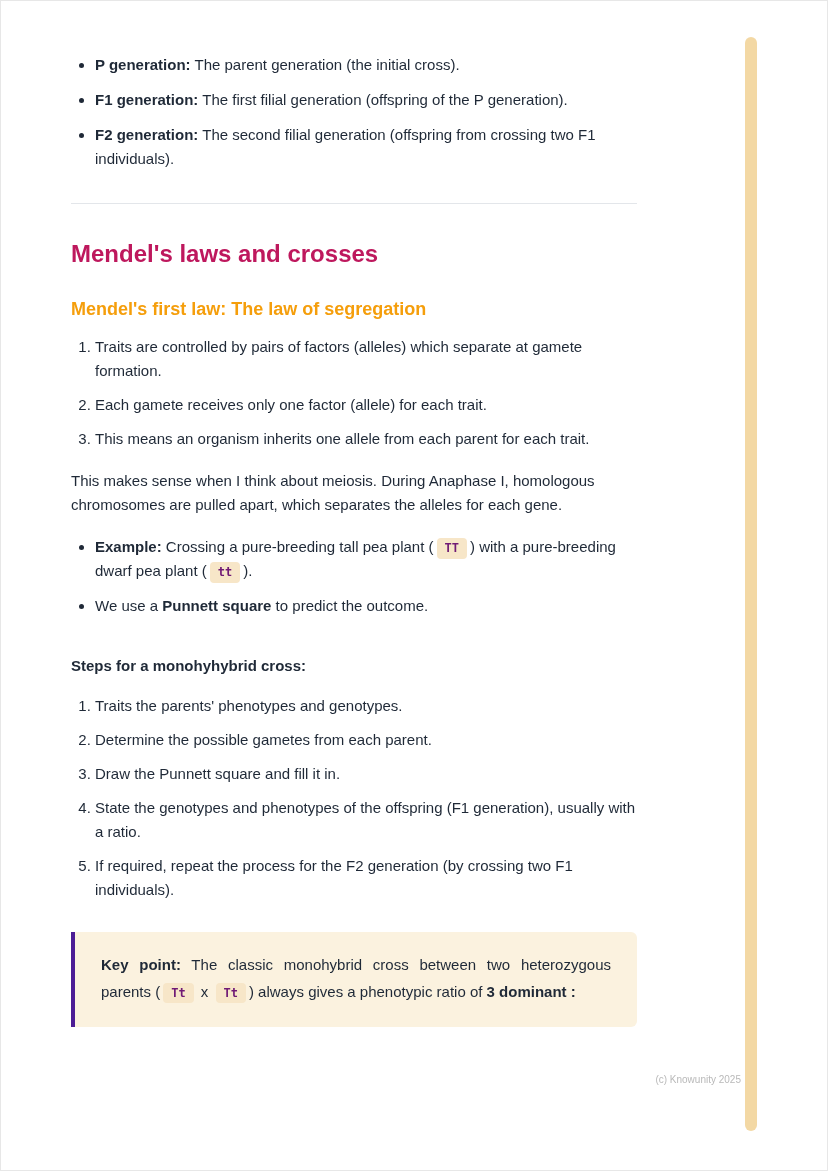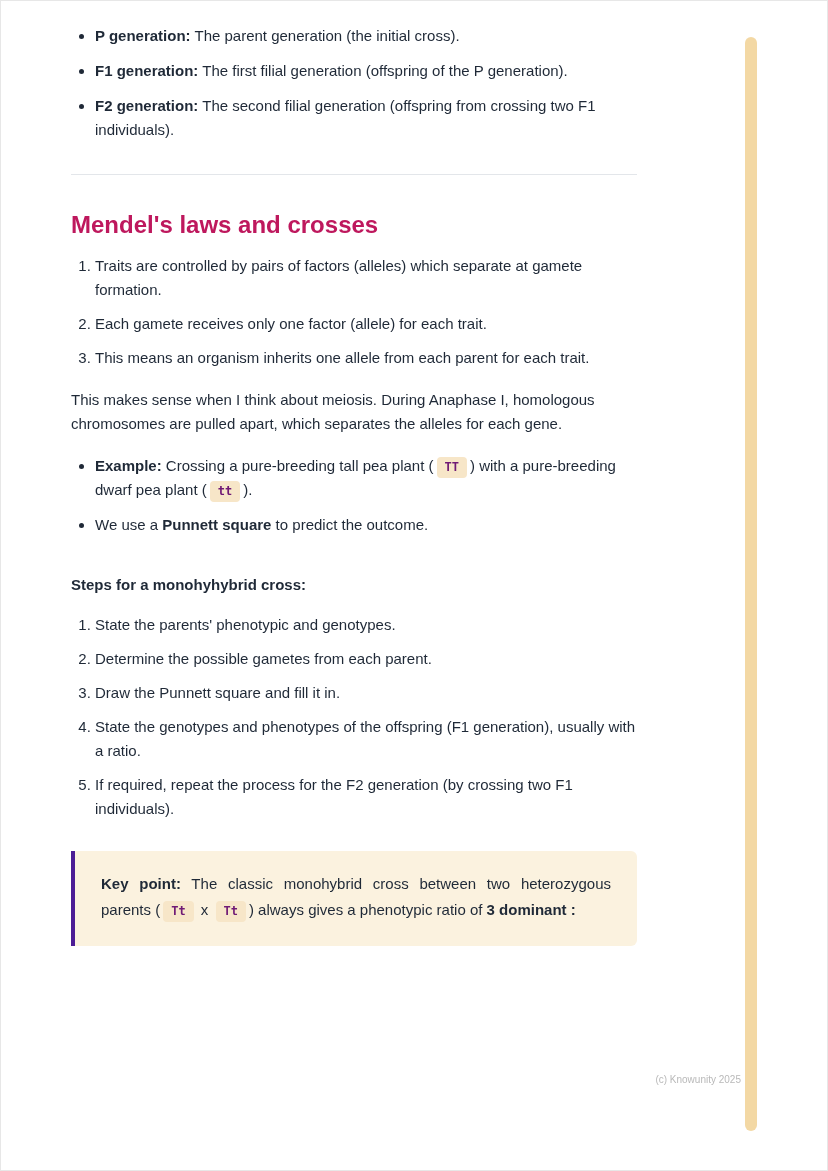--- a/index.html
+++ b/index.html
@@ -15,21 +15,21 @@
     position: absolute;
     inset: 0;
     background: #ffffff;
     border: 1px solid #e7e7e7;
   }
   .content {
     position: absolute;
     left: 70px;
     top: 0;
     width: 566px;
-    padding-top: 13px;
+    padding-top: 42px;
     font-size: 15px;
     line-height: 1.6;
   }
   ul.bullets {
     margin: 10px 0 0 0;
     padding-left: 24px;
   }
   ul.bullets li { margin-bottom: 11px; }
   ul.bullets li:last-child { margin-bottom: 0; }
   ol.numbers {
@@ -119,20 +119,21 @@
       </li>
       <li>
         <strong>F2 generation:</strong><span> The second filial generation (offspring from crossing two F1 individuals).</span>
       </li>
     </ul>
 
     <hr class="divider">
 
     <h2 class="section-title">Mendel's laws and crosses</h2>
 
+    <h3 class="sub-title">Mendel's first law: The law of segregation</h3>
 
 
     <ol class="numbers">
       <li>Traits are controlled by pairs of factors (alleles) which separate at gamete formation.</li>
       <li>Each gamete receives only one factor (allele) for each trait.</li>
       <li>This means an organism inherits one allele from each parent for each trait.</li>
     </ol>
 
     <p class="para">This makes sense when I think about meiosis. During Anaphase I, homologous chromosomes are pulled apart, which separates the alleles for each gene.</p>
 
@@ -143,21 +144,21 @@
         <strong>Example:</strong><span> Crossing a pure-breeding tall pea plant (</span><span class="chip">TT</span><span>) with a pure-breeding dwarf pea plant (</span><span class="chip">tt</span><span>).</span>
       </li>
       <li>
         <span>We use a </span><strong>Punnett square</strong><span> to predict the outcome.</span>
       </li>
     </ul>
 
     <p class="steps-heading">Steps for a monohyhybrid cross:</p>
 
     <ol class="numbers">
-      <li>State the parents' phenotypic and genotypes.</li>
+      <li>Traits the parents' phenotypes and genotypes.</li>
       <li>Determine the possible gametes from each parent.</li>
       <li>Draw the Punnett square and fill it in.</li>
       <li>State the genotypes and phenotypes of the offspring (F1 generation), usually with a ratio.</li>
       <li>If required, repeat the process for the F2 generation (by crossing two F1 individuals).</li>
     </ol>
 
     <div class="callout">
       <p><strong>Key point:</strong><span> The classic monohybrid cross between two heterozygous parents (</span><span class="chip">Tt</span><span> x </span><span class="chip">Tt</span><span>) always gives a phenotypic ratio of </span><strong>3 dominant :</strong></p>
     </div>
 

